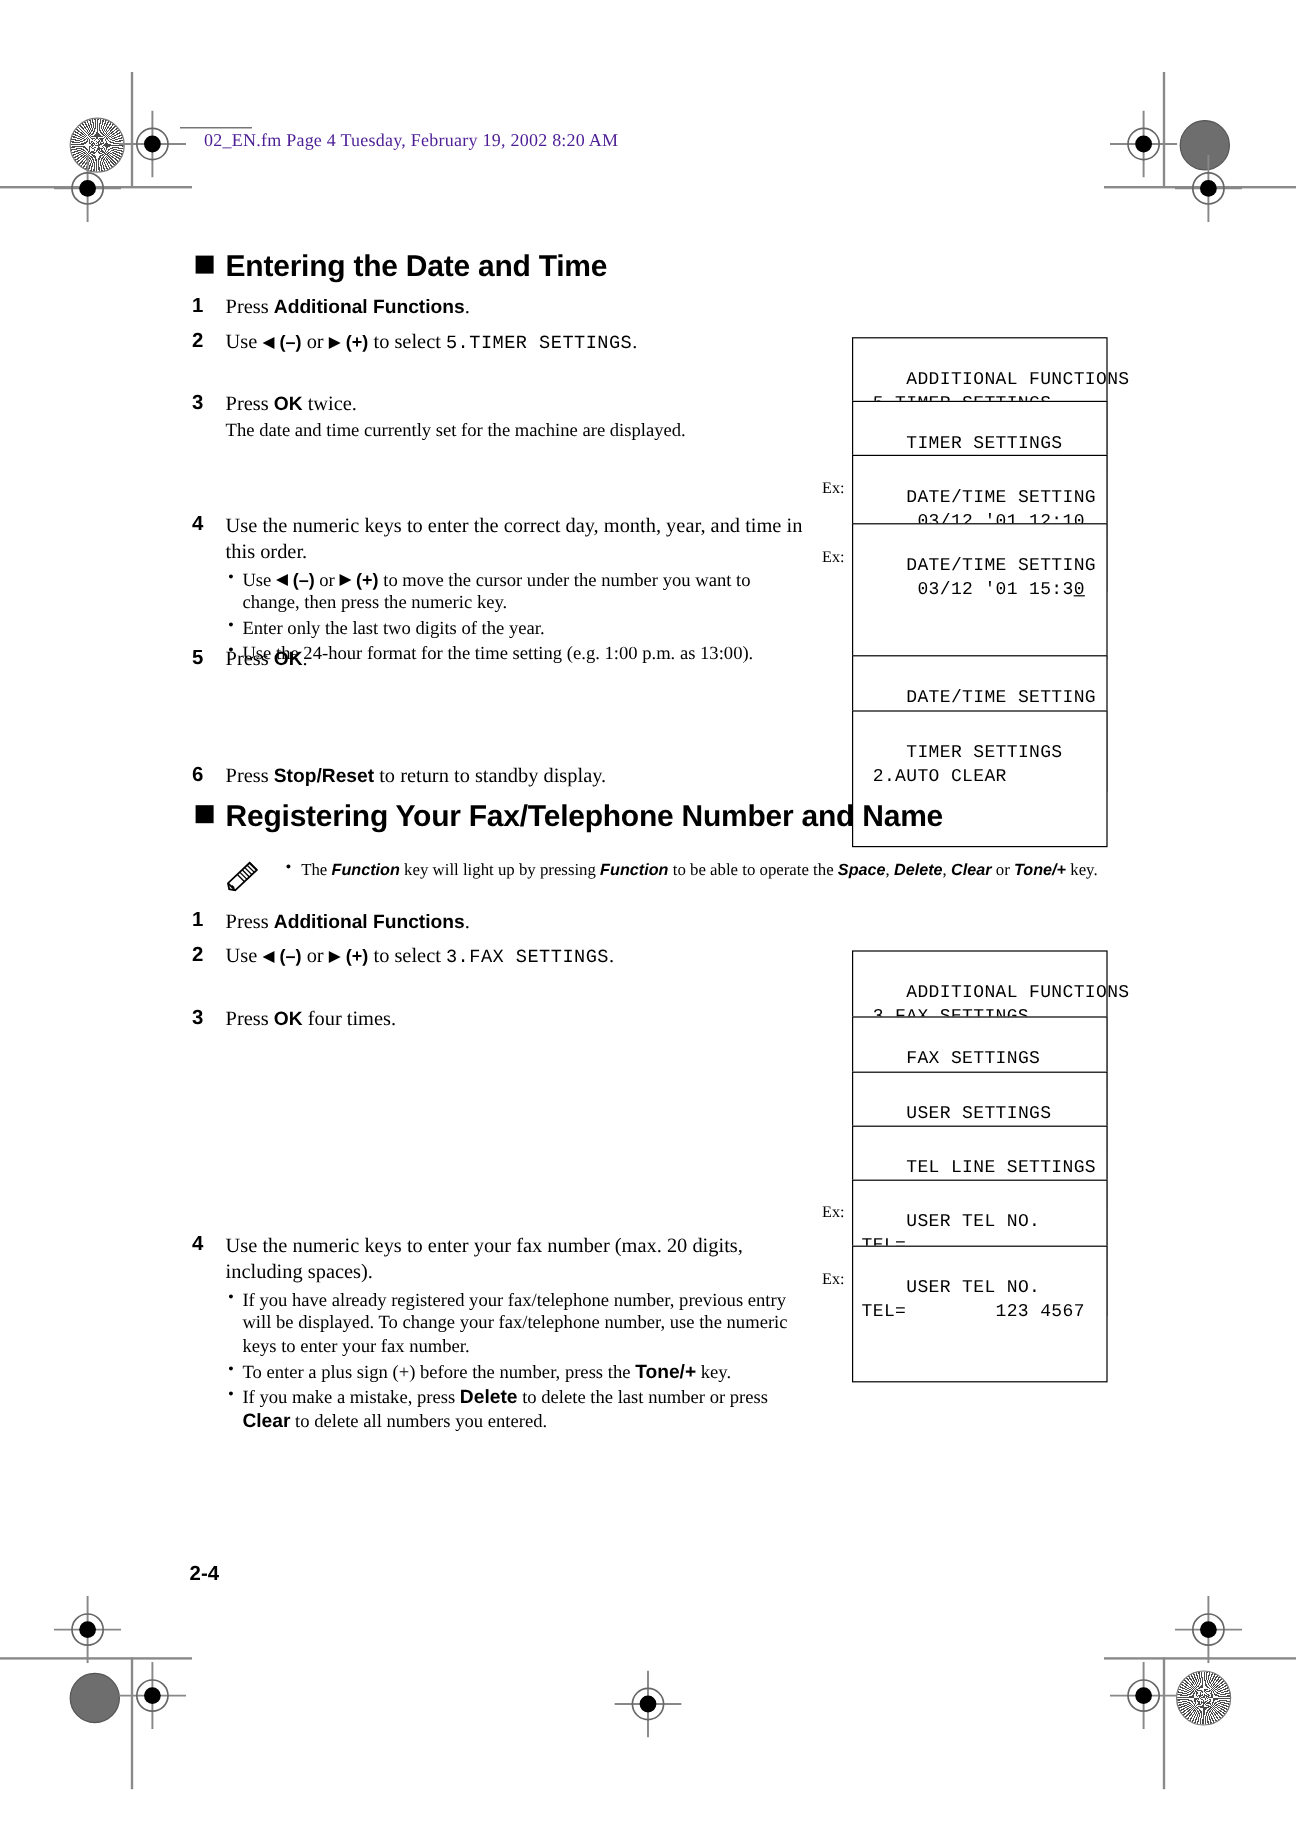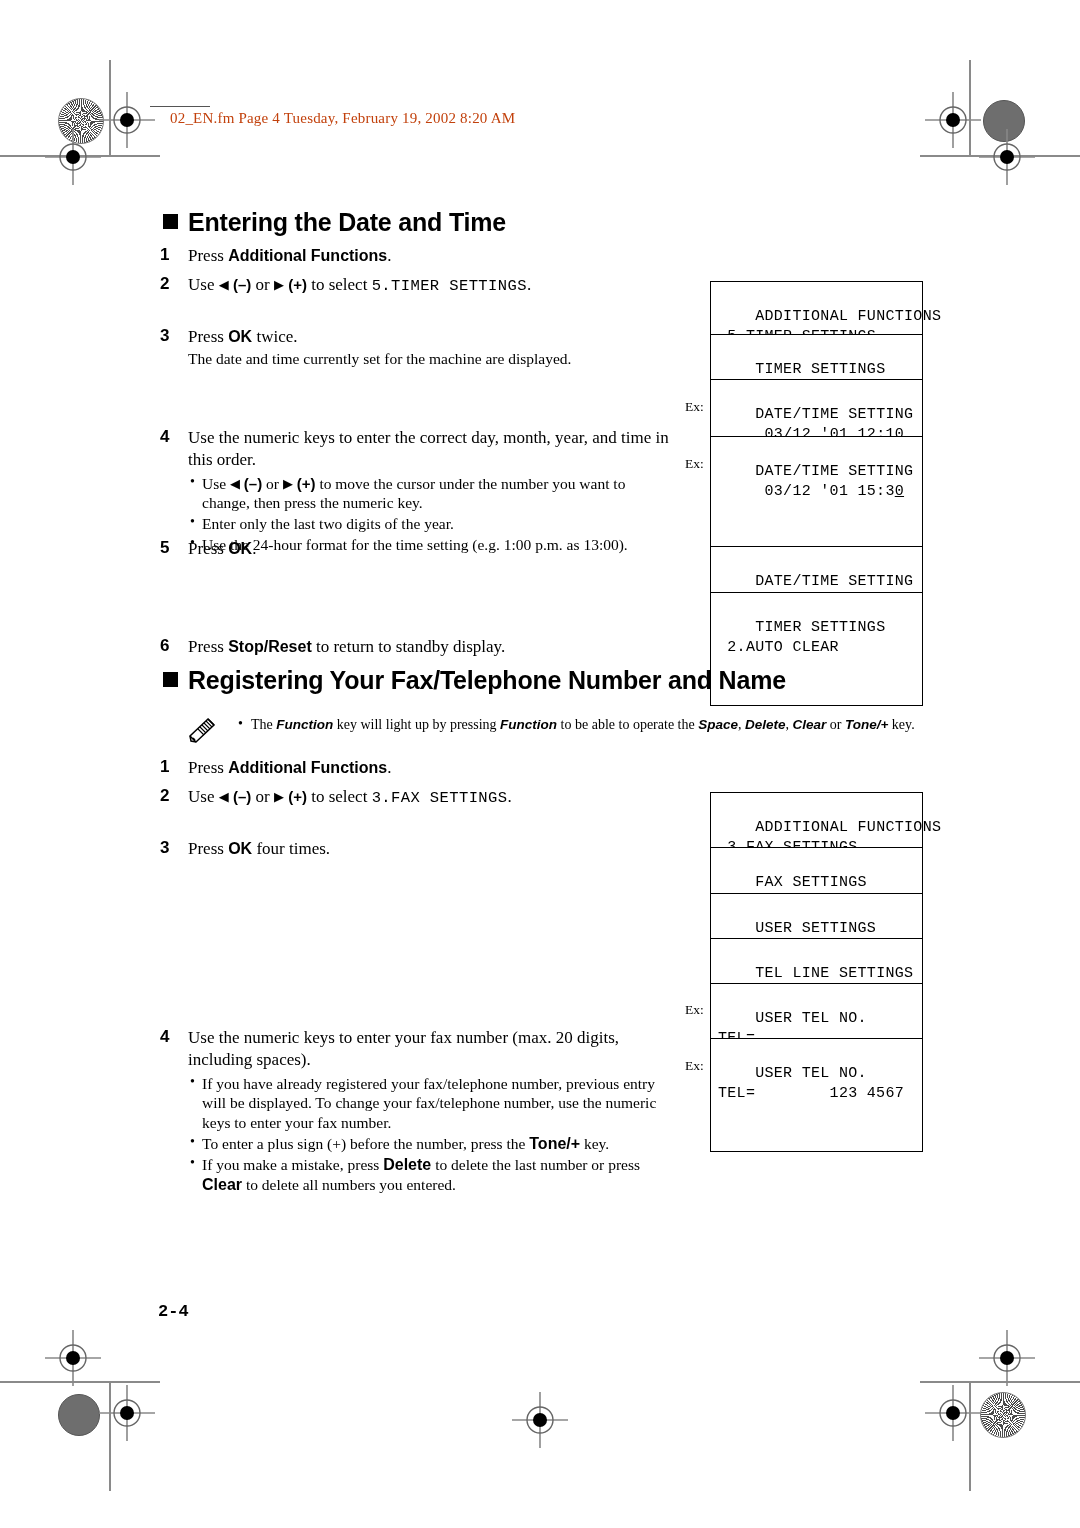--- a/index.html
+++ b/index.html
@@ -14,21 +14,21 @@
   .reg { position:absolute; }
   .reg svg { display:block; }
   .rosette { position:absolute; border-radius:50%; }
 
   .trimline { position:absolute; background:#8a8a8a; }
 
   
   .slug {
     position:absolute; left:170px; top:110px;
     font-family:"Liberation Serif", serif; font-size:15px; letter-spacing:0.2px;
-    white-space:nowrap; color:#c2410c;
+    white-space:nowrap; color:#4c1d95;
   }
   .slug-rule { position:absolute; left:150px; top:106px; width:60px; height:1px; background:#555; }
 
   
   .h-sec {
     position:absolute; font-family:"Liberation Sans", sans-serif;
     font-weight:bold; font-size:25px; letter-spacing:-0.2px; white-space:nowrap;
   }
   .h-sec .bullet {
     display:inline-block; width:15px; height:15px; background:#000;
@@ -72,21 +72,21 @@
   }
   .lcd .l2 { display:block; }
   .lcd u { text-underline-offset:1px; }
   .ex {
     position:absolute; font-family:"Liberation Serif", serif; font-size:13.5px;
   }
 
   
   .folio {
     position:absolute; left:158px; top:1302px;
-    font-family:Liberation Mono, monospace; font-weight:bold; font-size:17px;
+    font-family:Liberation Sans, sans-serif; font-weight:bold; font-size:17px;
   }
 </style>
 </head>
 <body>
 
 <div class="page">
 
   <div class="trimline" style="left:0px; top:155px; width:160px; height:1.5px;"></div>
   <div class="trimline" style="left:109px; top:60px; width:1.5px; height:95px;"></div>
   <div class="trimline" style="left:920px; top:155px; width:160px; height:1.5px;"></div>

